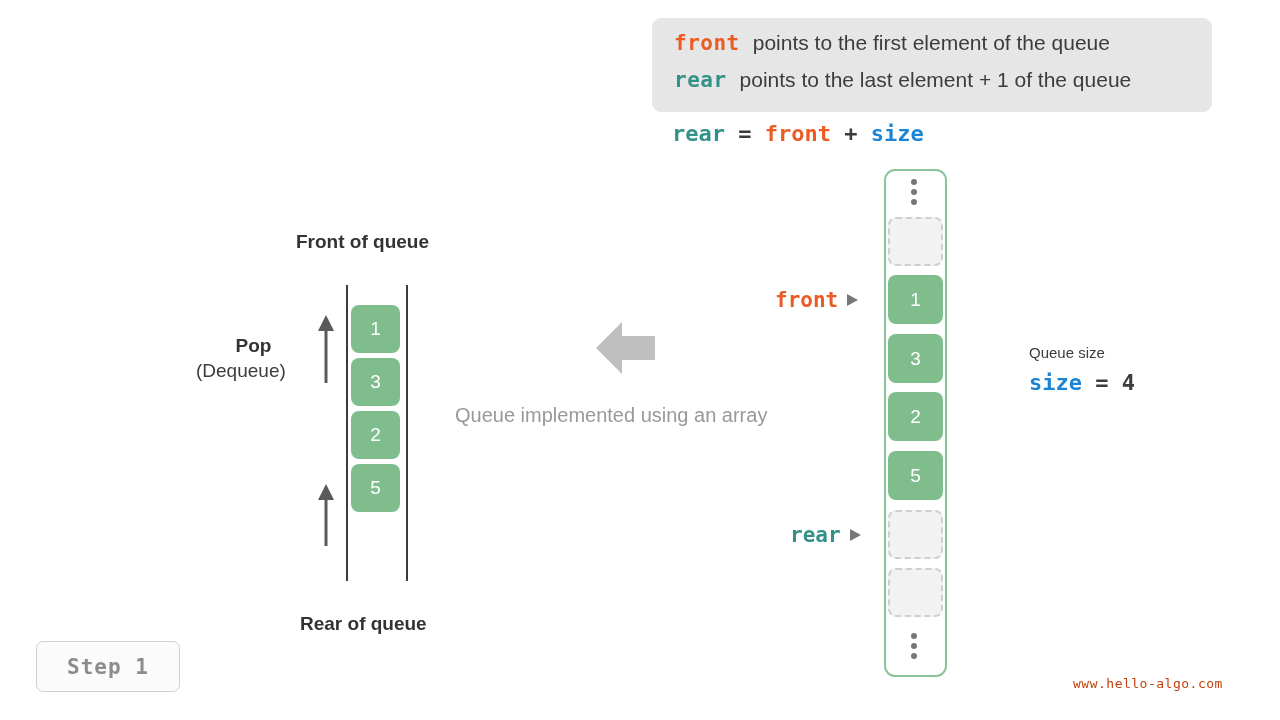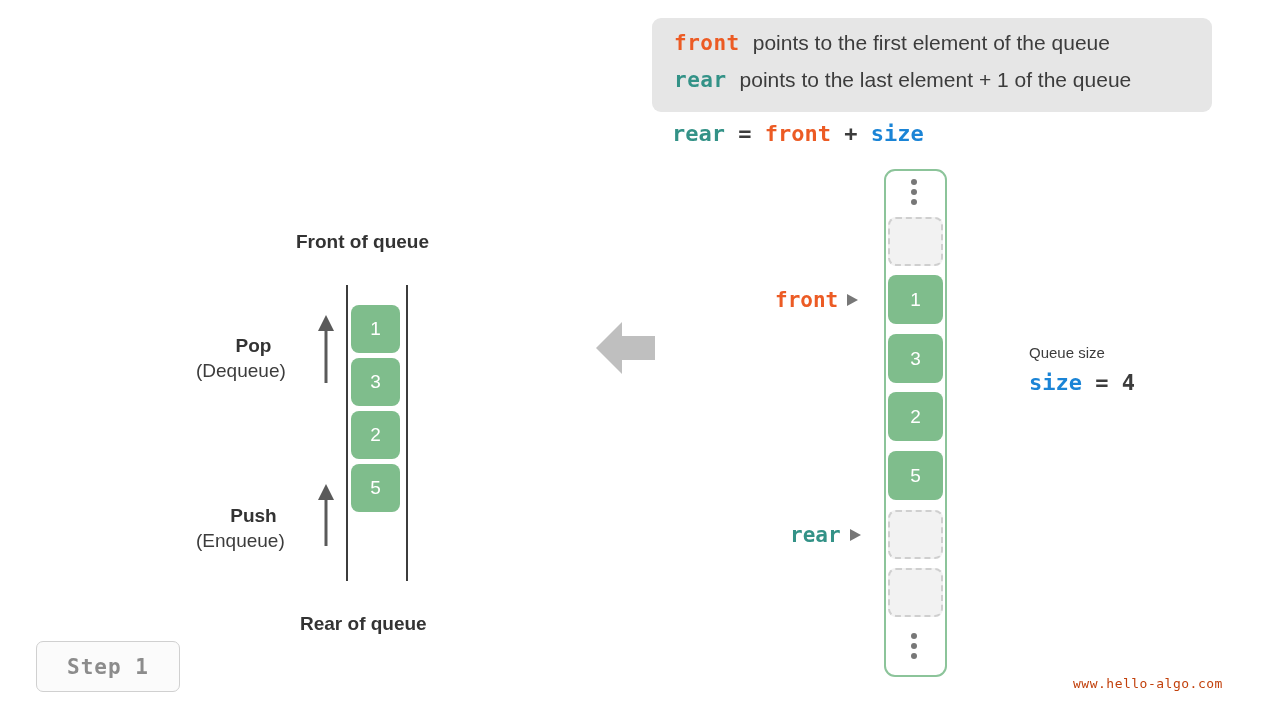--- a/index.html
+++ b/index.html
@@ -293,34 +293,31 @@
 
   <div class="op-group" style="left:196px; top:335px; width:115px;">
     <div class="op-title">Pop</div>
     <div class="op-sub">(Dequeue)</div>
   </div>
   <svg class="up-arrow" style="left:317px; top:315px;" width="18" height="68" viewBox="0 0 18 68">
     <line x1="9" y1="68" x2="9" y2="12" stroke="#5a5a5a" stroke-width="3"></line>
     <polygon points="9,0 17,16 1,16" fill="#5a5a5a"></polygon>
   </svg>
 
-  <div class="op-group" style="left:196px; top:505px; width:115px;">
-    <div class="op-title">Push</div>
-    <div class="op-sub">(Enqueue)</div>
-  </div>
   <svg class="up-arrow" style="left:317px; top:484px;" width="18" height="62" viewBox="0 0 18 62">
     <line x1="9" y1="62" x2="9" y2="12" stroke="#5a5a5a" stroke-width="3"></line>
     <polygon points="9,0 17,16 1,16" fill="#5a5a5a"></polygon>
   </svg>
 
   <div class="label-rear-of-queue">Rear of queue</div>
 
   <svg class="big-arrow" width="59" height="52" viewBox="0 0 59 52">
     <polygon points="0,26 26,0 26,14 59,14 59,38 26,38 26,52" fill="#bfbfbf"></polygon>
   </svg>
+  <div class="caption">Queue implemented using an array</div>
 
   <div class="array-container"></div>
 
   <div class="ellipsis" style="top:179px;">
       <span></span>
       <span></span>
       <span></span>
     </div>
 
   <div class="slot empty" style="top:217px;"></div>

